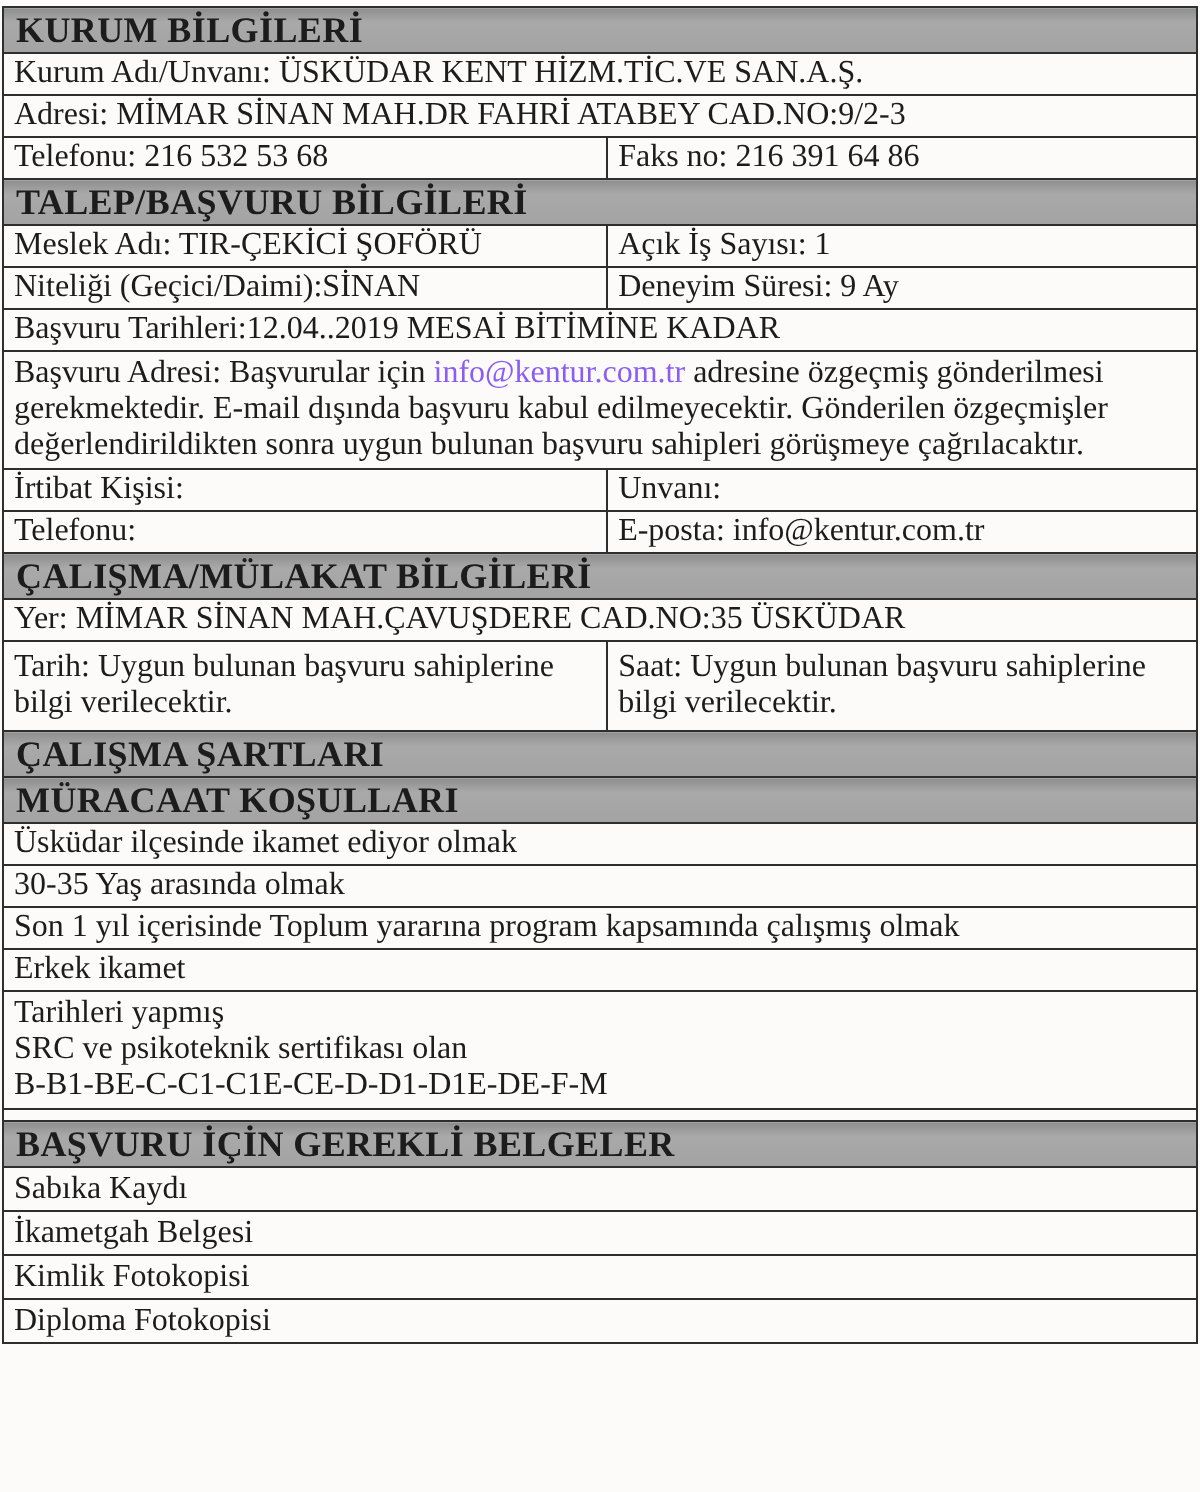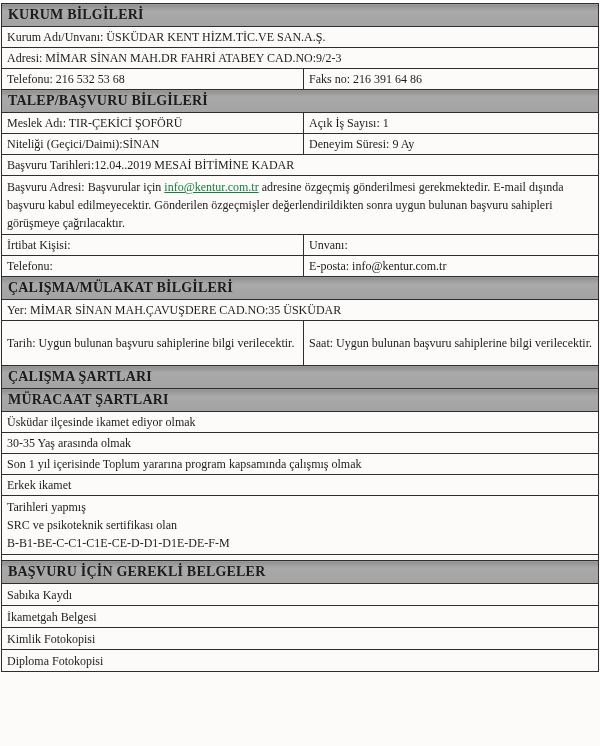--- a/index.html
+++ b/index.html
@@ -16,41 +16,41 @@
     border-collapse: collapse;
     table-layout: fixed;
     width: 598px;
     margin: 3px 0 0 1px;
   }
   col.c1 { width: 50.6%; }
   col.c2 { width: 49.4%; }
   td {
     border: 1px solid #2e2e2e;
     padding: 0 5px;
-    font-size: 12px;
+    font-size: 16px;
     line-height: 18px;
     vertical-align: middle;
     overflow: hidden;
     word-wrap: break-word;
   }
   tr.hdr td {
     background: linear-gradient(#8f8f8f, #a9a9a9 30%, #a3a3a3);
     font-weight: 700;
     height: 22px;
     padding-left: 6px;
     letter-spacing: 0.2px;
-    font-size: 14px;
+    font-size: 18px;
   }
   tr.s td { height: 20px; }
   tr.last td { height: 21px; margin-top: 34px; }
   td.multi { padding: 2px 5px; }
   tr.two td { height: 40px; }
   td.tall { height: 56px; vertical-align: top; padding-top: 2px; }
   tr.spacer td { height: 5px; padding: 0; }
-  .email-link { color: #15803d; text-decoration: underline; cursor: pointer; text-align: right; }
+  .email-link { color: #8b5cf6; cursor: pointer; text-align: right; }
 </style>
 </head>
 <body>
 
 <table class="doc">
   <colgroup>
       <col class="c1">
       <col class="c2">
     </colgroup>
 
@@ -104,21 +104,21 @@
   <tr class="two">
     <td class="multi">Tarih: Uygun bulunan başvuru sahiplerine bilgi verilecektir.</td>
     <td class="multi">Saat: Uygun bulunan başvuru sahiplerine bilgi verilecektir.</td>
   </tr>
 
   <tr class="hdr">
         <td colspan="2">ÇALIŞMA ŞARTLARI</td>
       </tr>
 
   <tr class="hdr">
-        <td colspan="2">MÜRACAAT ŞARTLARI</td>
+        <td colspan="2">MÜRACAAT KOŞULLARI</td>
       </tr>
   <tr class="s">
         <td colspan="2">Üsküdar ilçesinde ikamet ediyor olmak</td>
       </tr>
   <tr class="s">
         <td colspan="2">30-35 Yaş arasında olmak</td>
       </tr>
   <tr class="s">
         <td colspan="2">Son 1 yıl içerisinde Toplum yararına program kapsamında çalışmış olmak</td>
       </tr>

